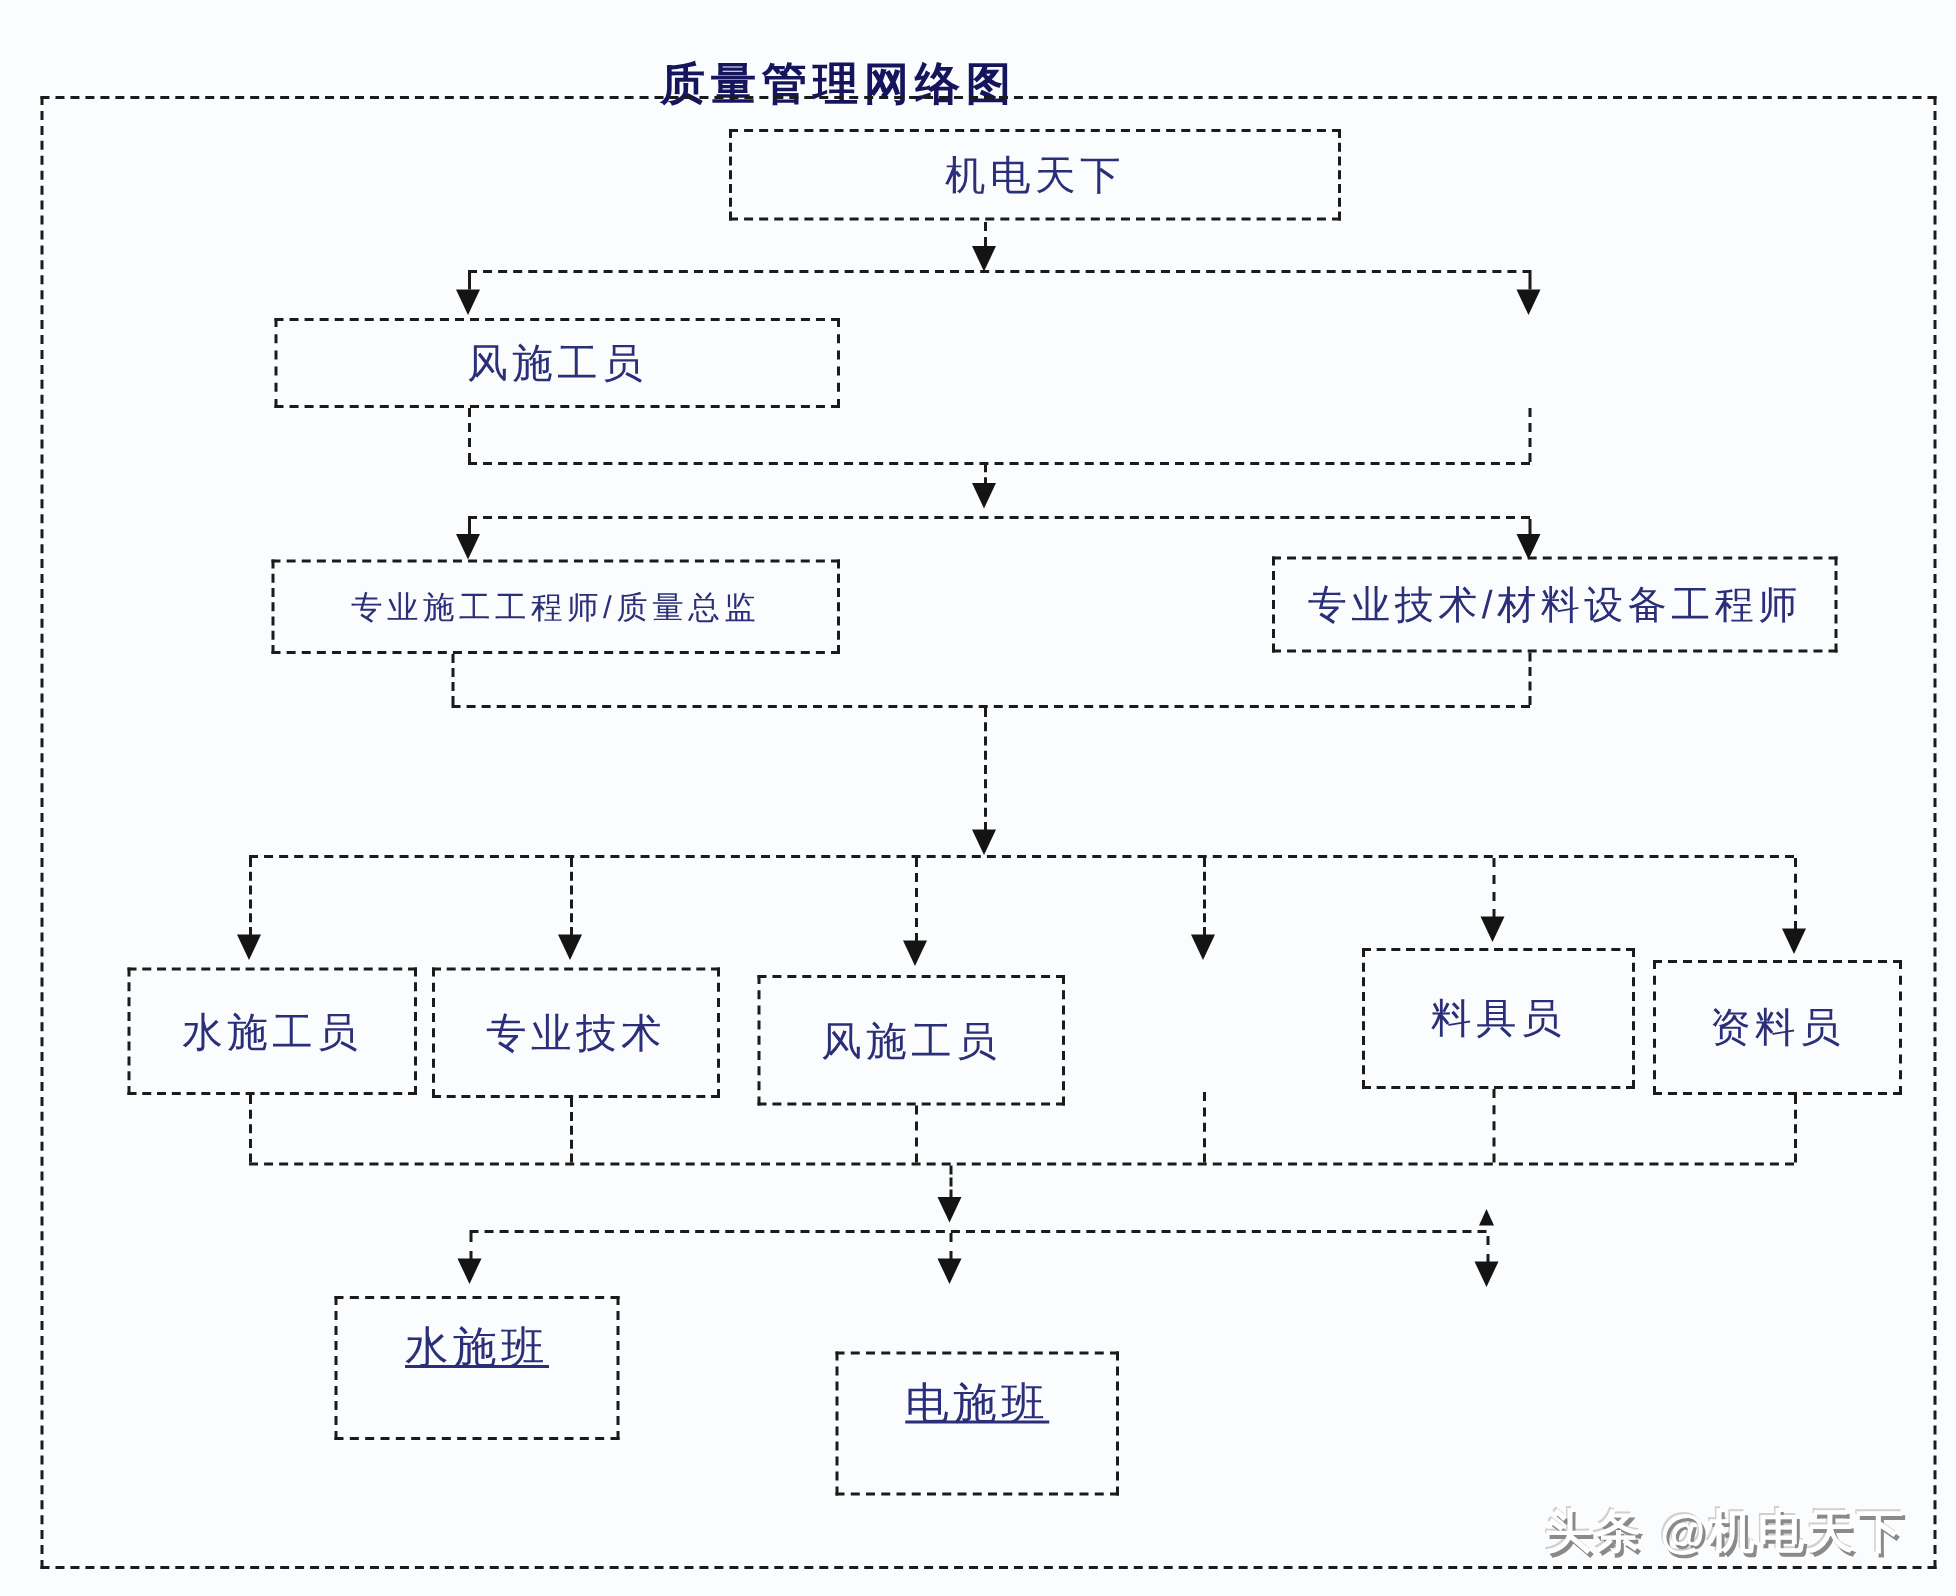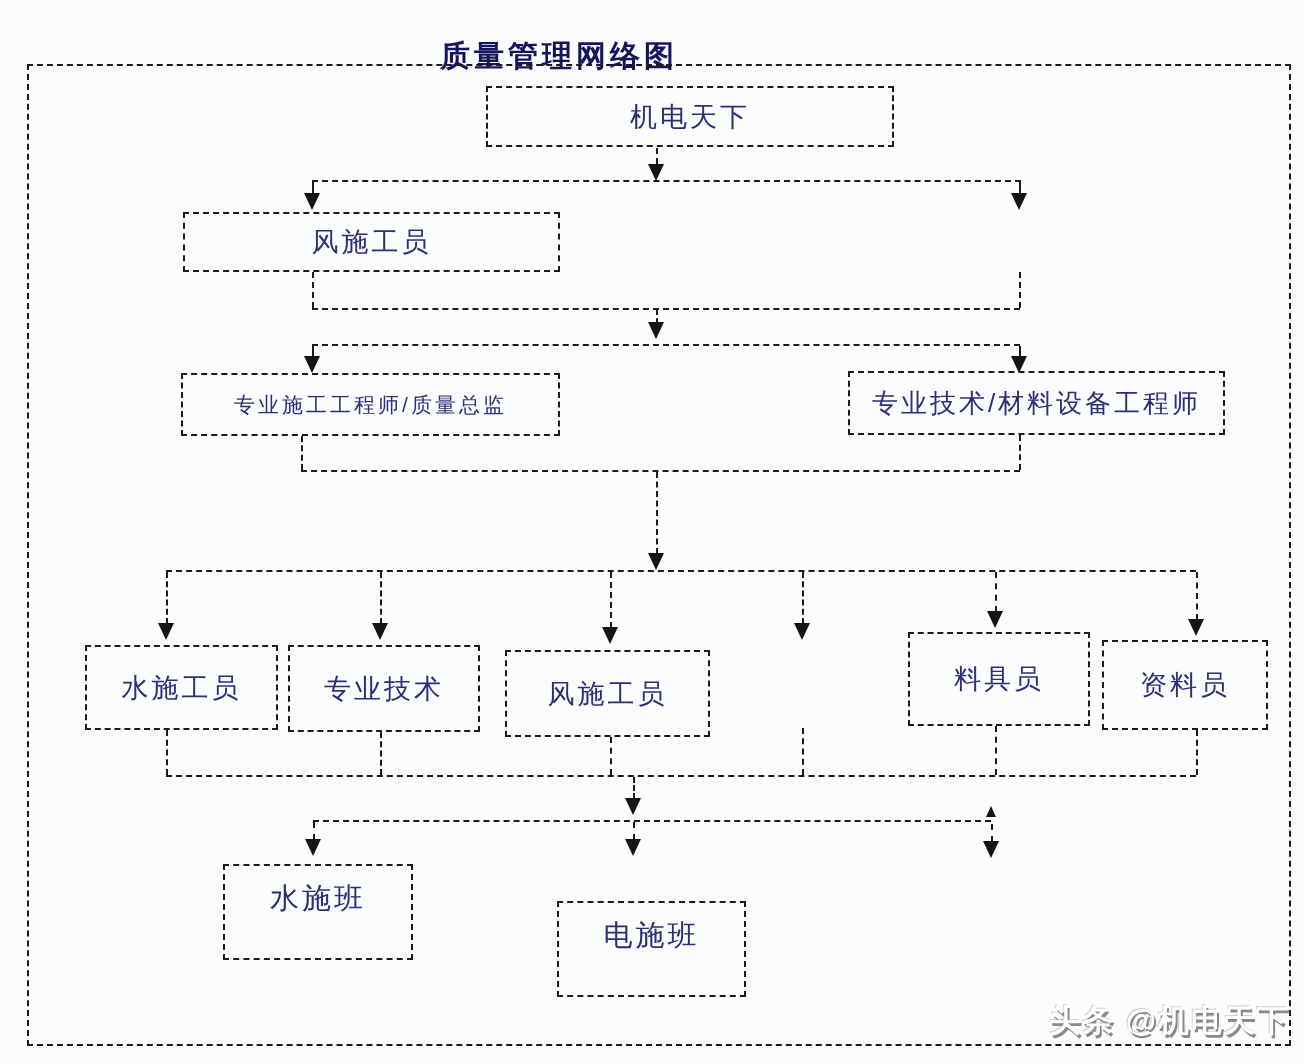--- a/index.html
+++ b/index.html
@@ -28,21 +28,21 @@
   .node{
     position:absolute;
     border:2px dashed #1b1b1b;
     box-sizing:border-box;
     display:flex;align-items:center;justify-content:center;
     color:#2b2e78;
     font-size:27px;letter-spacing:3px;
     white-space:nowrap;
     background:transparent;
   }
-  .crew{align-items:flex-start;padding-top:13px;font-size:29px;}
+  .crew{align-items:flex-start;padding-top:13px;font-size:29px;text-decoration:underline;}
 
   .n0{left:486px;top:86px;width:408px;height:61px}
   .n1{left:183px;top:212px;width:377px;height:60px}
   .n2{left:850px;top:212px;width:377px;height:60px}
   .n3{left:181px;top:373px;width:379px;height:63px;font-size:21px}
   .n4{left:848px;top:371px;width:377px;height:64px;font-size:26px}
   .n5{left:85px;top:645px;width:193px;height:85px}
   .n6{left:288px;top:645px;width:192px;height:87px}
   .n7{left:505px;top:650px;width:205px;height:87px}
   .n8{left:721px;top:645px;width:161px;height:83px}
@@ -56,21 +56,20 @@
   .hl{position:absolute;height:0;border-top:2px dashed #1b1b1b;}
   .ad{position:absolute;width:0;height:0;
       border-left:8px solid transparent;border-right:8px solid transparent;
       border-top:17px solid #141414;}
   .au{position:absolute;width:0;height:0;
       border-left:5px solid transparent;border-right:5px solid transparent;
       border-bottom:11px solid #141414;}
 
   .watermark{
     position:absolute;left:1030px;top:1000px;width:260px;
-    text-align:right;
     font-size:31px;font-weight:bold;letter-spacing:2px;
     color:#ffffff;
     text-shadow:2px 3px 0 #8a8a8a, -1px -1px 0 #d0d0d0;
     white-space:nowrap;
   }
 </style>
 </head>
 <body>
 
 <div class="stage">

